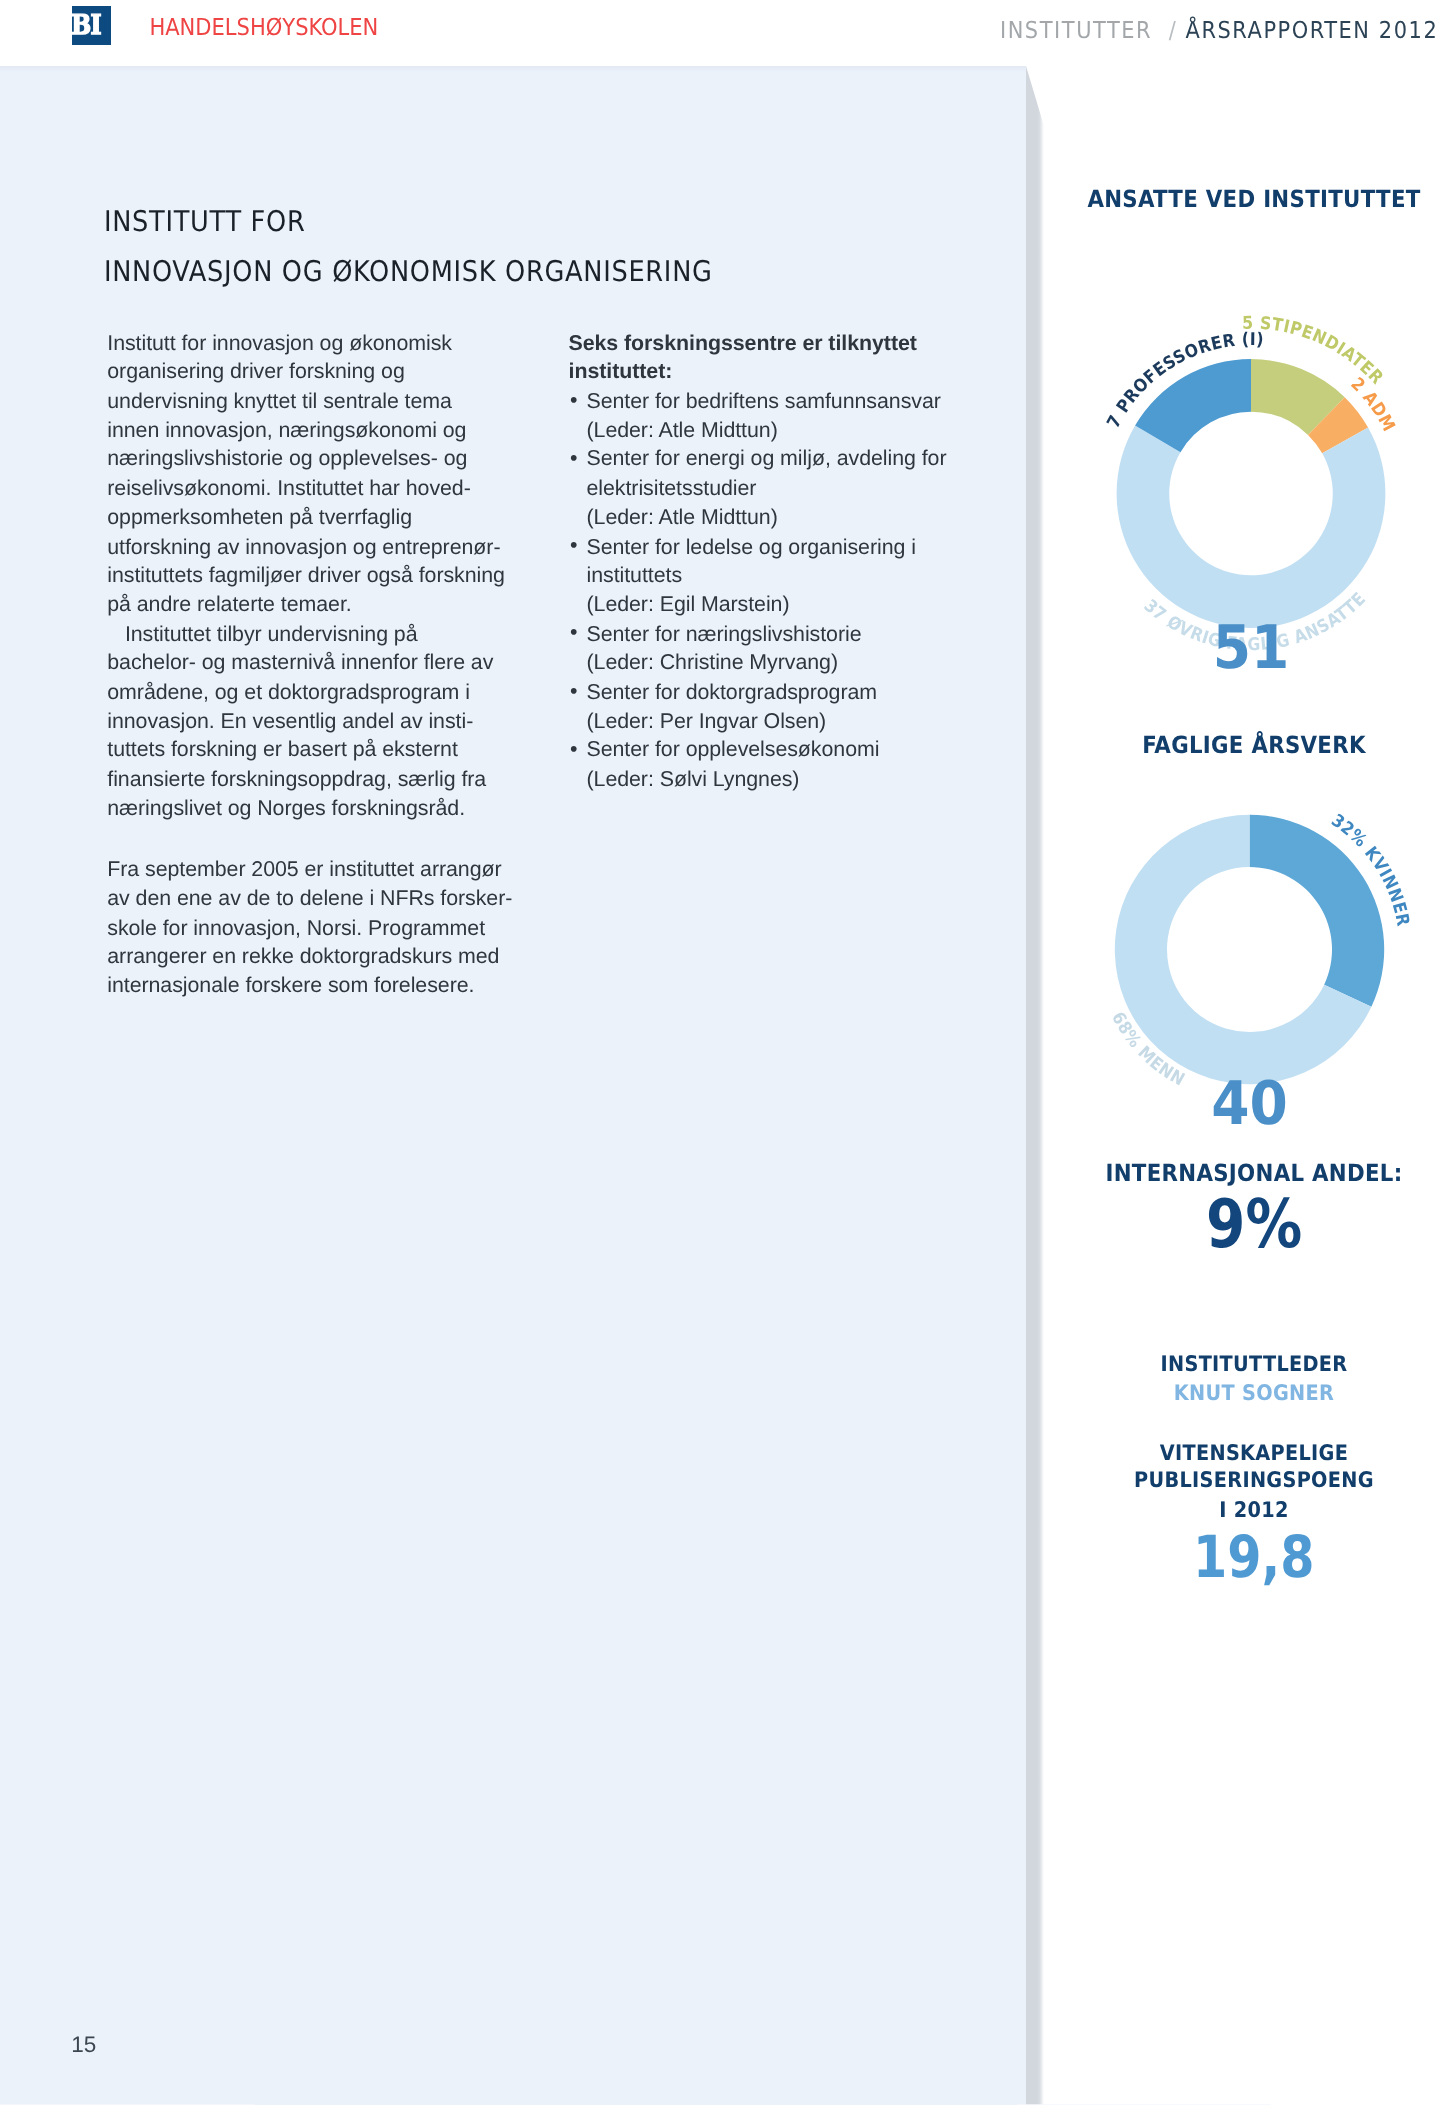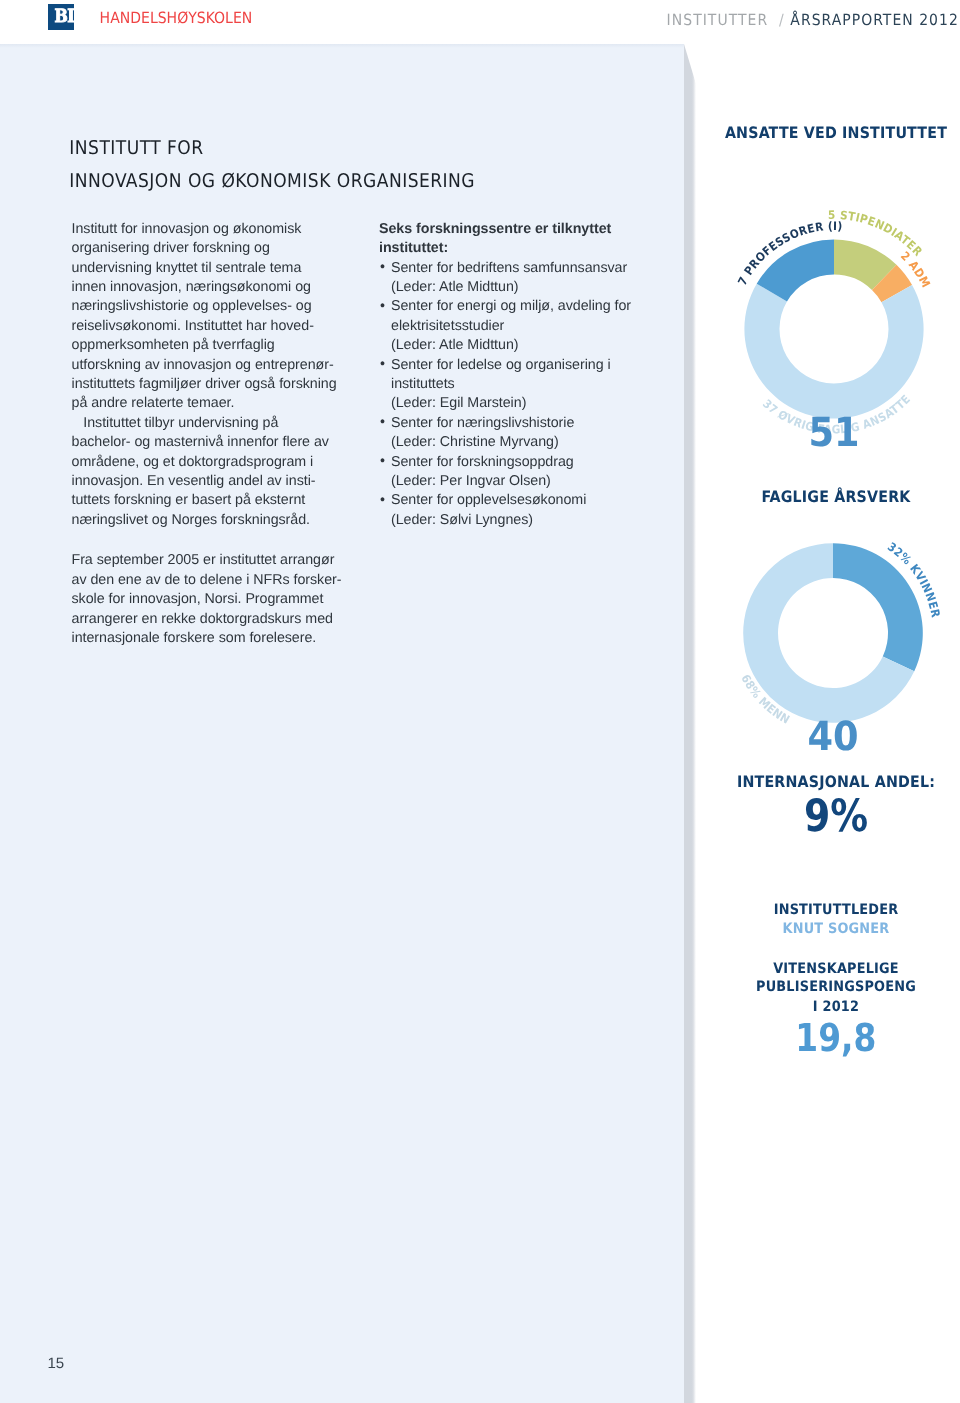--- a/index.html
+++ b/index.html
@@ -3,21 +3,21 @@
 <meta charset="utf-8">
 <style>
   html,body{margin:0;padding:0;}
   body{width:960px;height:1403px;background:#ffffff;
        font-family:"Liberation Sans",sans-serif;position:relative;overflow:hidden;
        -webkit-font-smoothing:antialiased;text-rendering:geometricPrecision;}
 
   
   #header{position:absolute;left:0;top:0;width:960px;height:44px;background:#fff;z-index:5;}
   #logo-block{position:absolute;left:48px;top:4px;width:26px;height:26px;
-              background:#0d4a80;display:flex;align-items:center;justify-content:flex-end;}
+              background:#0d4a80;display:flex;align-items:center;justify-content:flex-start;}
   #logo-text{color:#fff;font-family:"DejaVu Serif",serif;font-stretch:condensed;
              font-weight:bold;font-size:16.5px;letter-spacing:-0.4px;line-height:1;
              transform:scaleY(1.1) scaleX(1.06);-webkit-text-stroke:0.85px #fff;}
   #brand{position:absolute;left:79.6px;top:9.2px;font-size:15.6px;letter-spacing:0.0px;
          font-family:"DejaVu Sans",sans-serif;font-stretch:condensed;
          color:#ef4444;font-weight:400;line-height:18px;white-space:pre;padding-left:20px;}
   #crumb{position:absolute;left:666.6px;top:11.1px;font-size:15.5px;letter-spacing:1.05px;
          font-family:"DejaVu Sans",sans-serif;font-stretch:condensed;
          line-height:18px;white-space:pre;}
   #crumb .sec{color:#a3a7aa;}
@@ -116,20 +116,21 @@
       <span class="tline">utforskning av innovasjon og entreprenør-</span>
       <span class="tline">instituttets fagmiljøer driver også forskning</span>
       <span class="tline">på andre relaterte temaer.</span>
     </p>
   <p id="para2">
       <span class="tline">   Instituttet tilbyr undervisning på</span>
       <span class="tline">bachelor- og masternivå innenfor flere av</span>
       <span class="tline">områdene, og et doktorgradsprogram i</span>
       <span class="tline">innovasjon. En vesentlig andel av insti-</span>
       <span class="tline">tuttets forskning er basert på eksternt</span>
+      <span class="tline">finansierte forskningsoppdrag, særlig fra</span>
       <span class="tline">næringslivet og Norges forskningsråd.</span>
     </p>
   <p id="para3" class="gap">
       <span class="tline">Fra september 2005 er instituttet arrangør</span>
       <span class="tline">av den ene av de to delene i NFRs forsker-</span>
       <span class="tline">skole for innovasjon, Norsi. Programmet</span>
       <span class="tline">arrangerer en rekke doktorgradskurs med</span>
       <span class="tline">internasjonale forskere som forelesere.</span>
     </p>
 </div>
@@ -157,21 +158,21 @@
         <span class="tline">instituttets</span>
         <span class="tline">(Leder: Egil Marstein)</span>
       </li>
       <li>
         <span class="bullet">•</span>
         <span class="tline">Senter for næringslivshistorie</span>
         <span class="tline">(Leder: Christine Myrvang)</span>
       </li>
       <li>
         <span class="bullet">•</span>
-        <span class="tline">Senter for forskningsoppdrag</span>
+        <span class="tline">Senter for doktorgradsprogram</span>
         <span class="tline">(Leder: Per Ingvar Olsen)</span>
       </li>
       <li>
         <span class="bullet">•</span>
         <span class="tline">Senter for opplevelsesøkonomi</span>
         <span class="tline">(Leder: Sølvi Lyngnes)</span>
       </li>
     </ul>
 </div>
 

